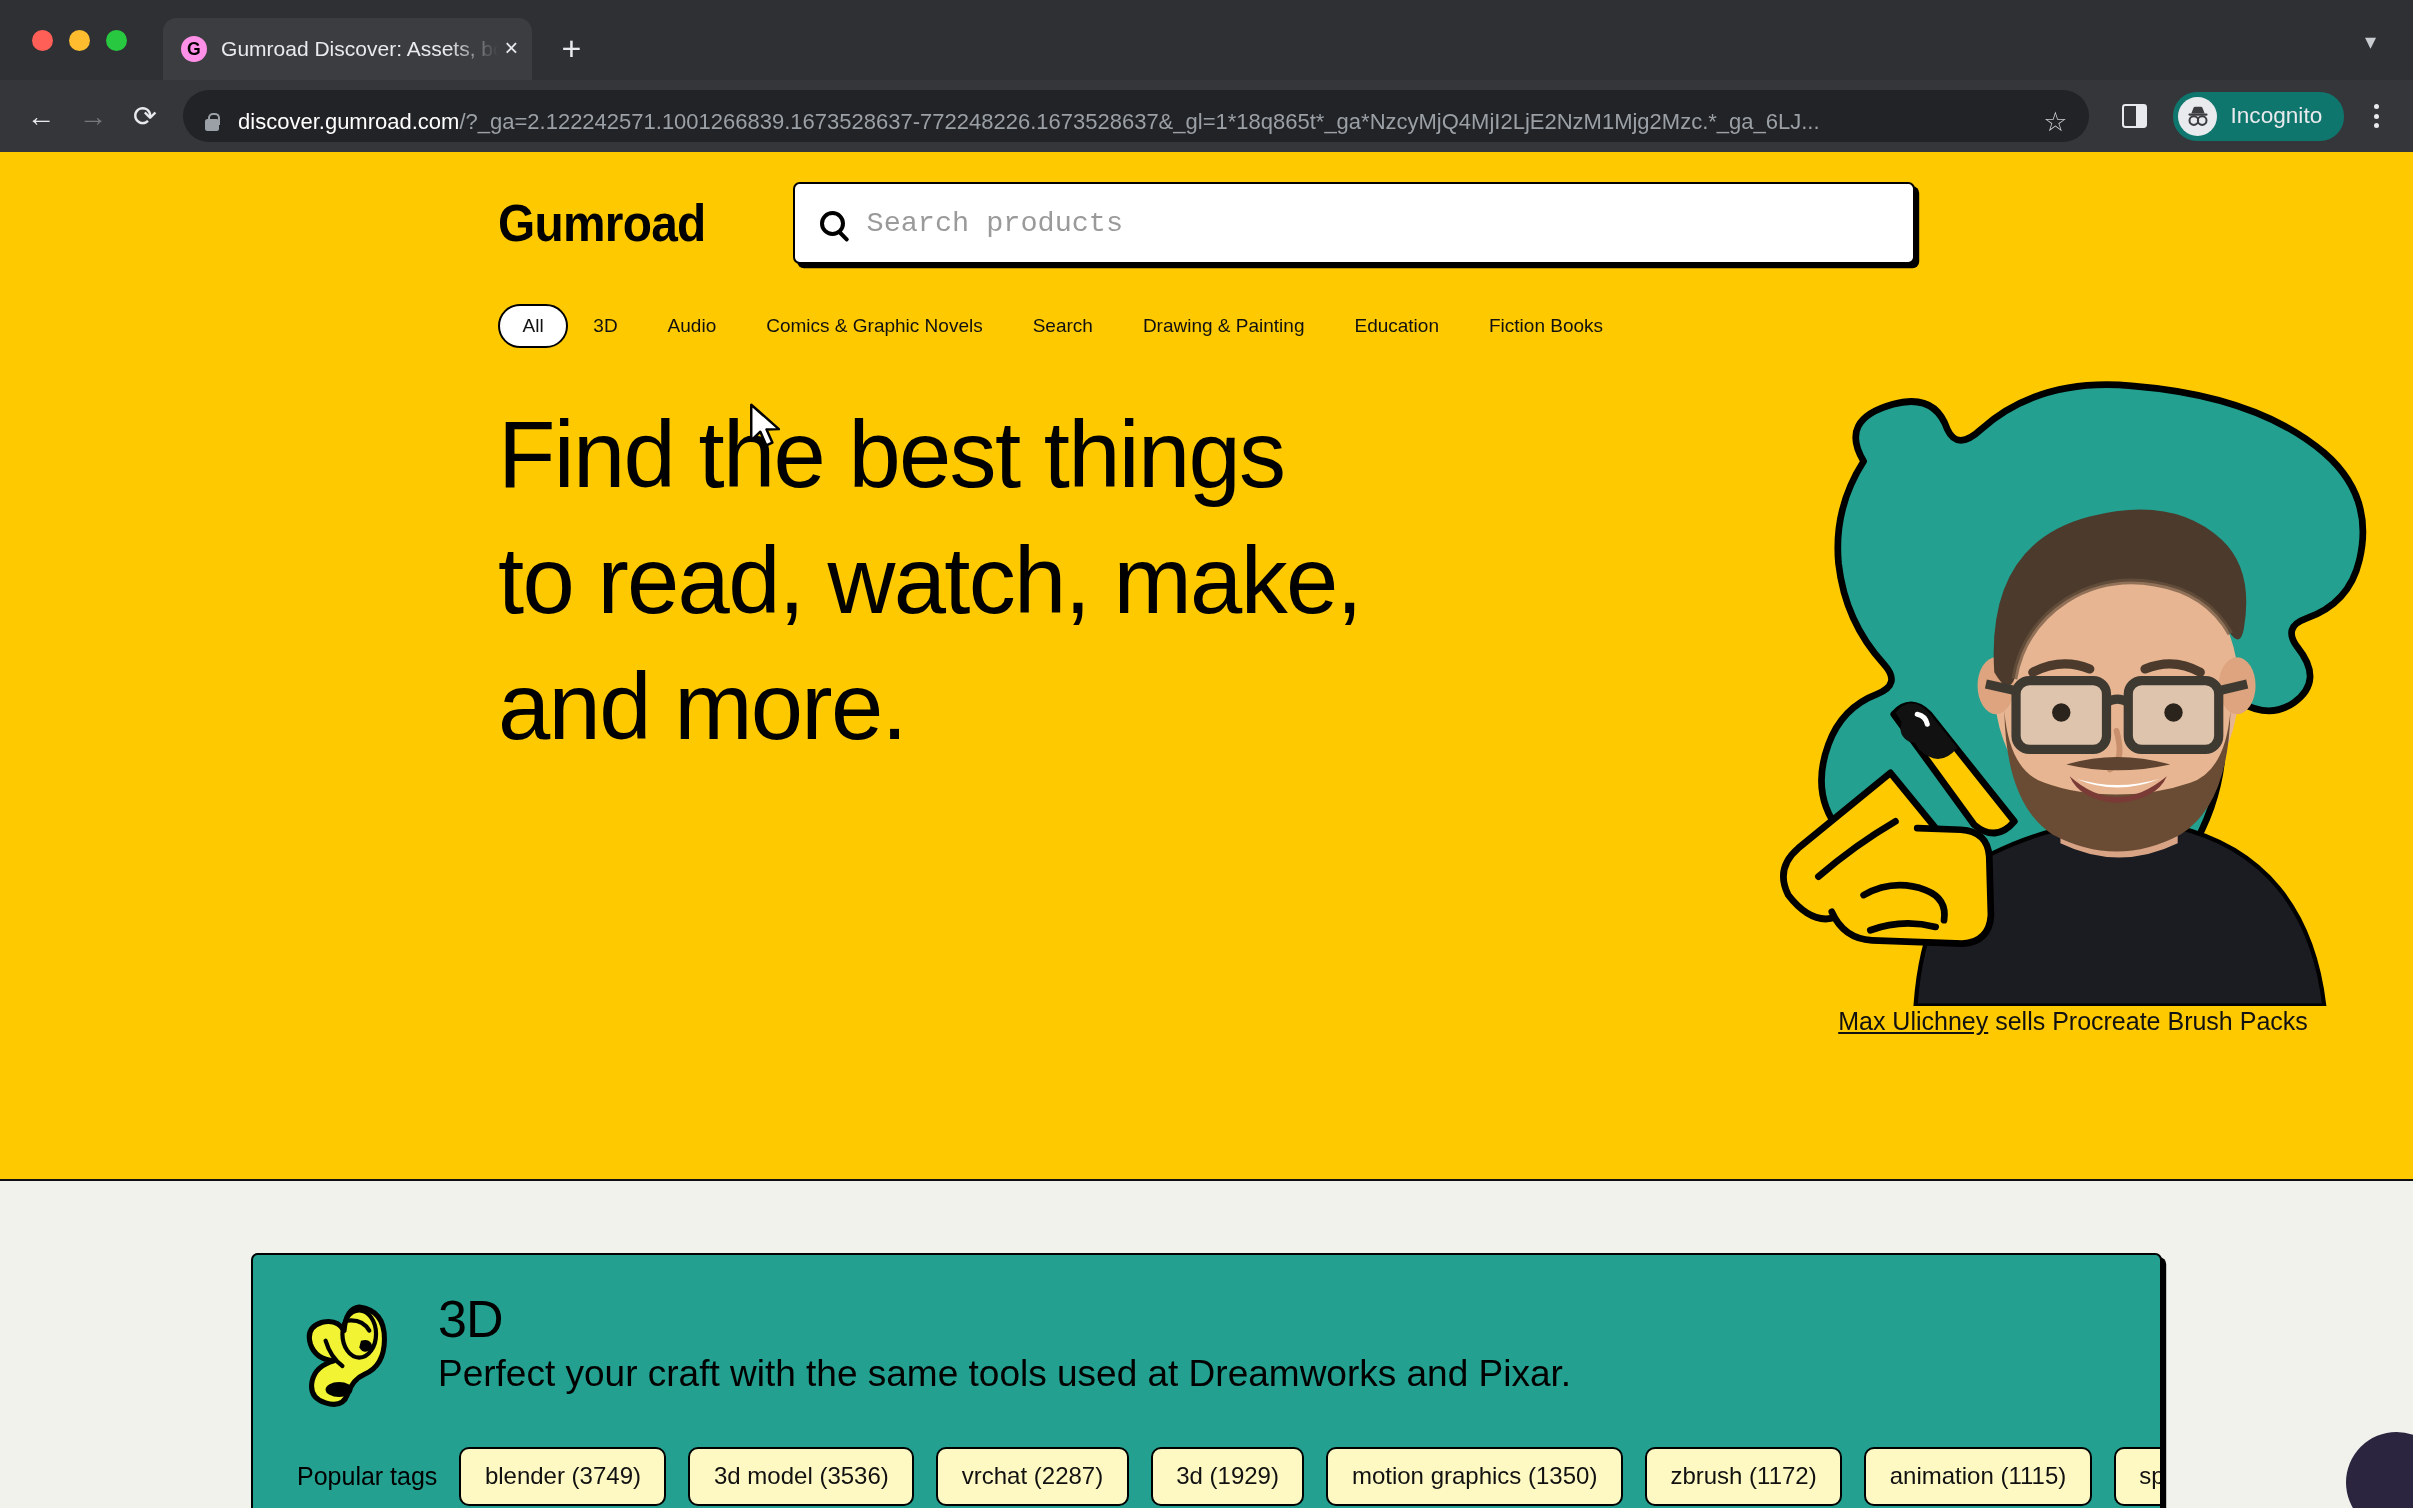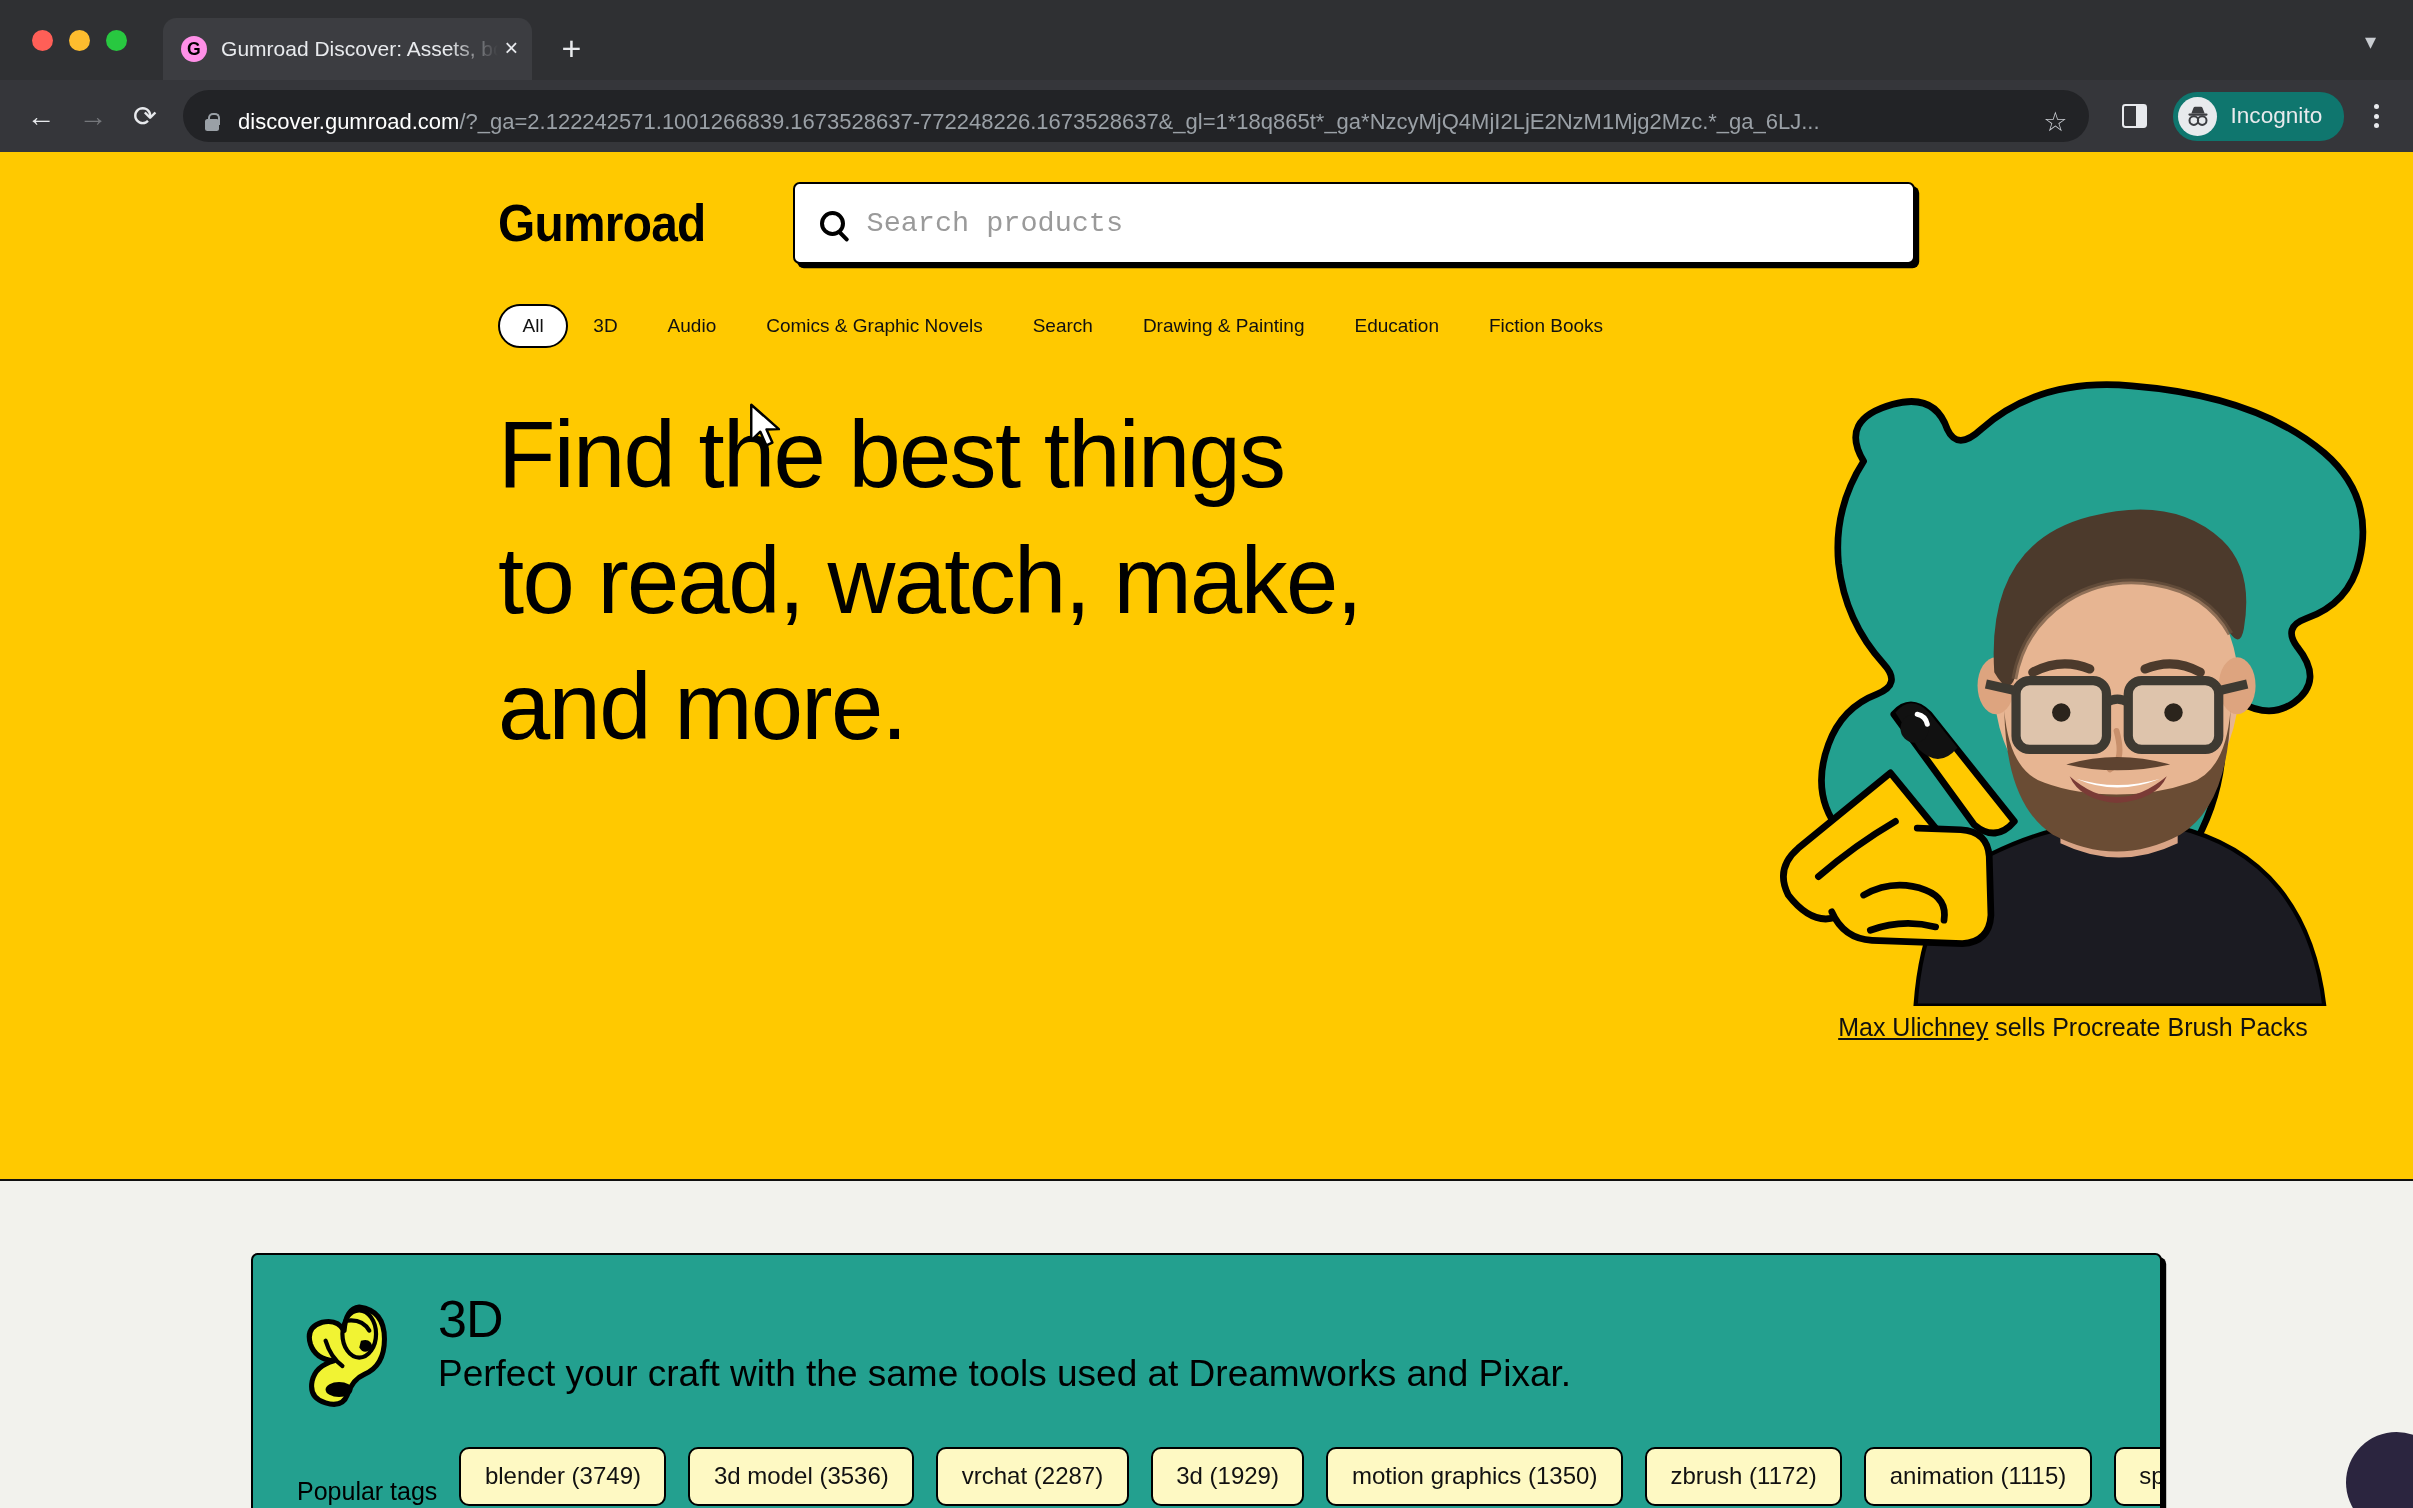--- a/index.html
+++ b/index.html
@@ -297,21 +297,21 @@
     align-items: center;
     margin-top: -40px;
   }
   #hero-art {
     width: 670px; height: 654px;
     position: relative;
   }
   #hero-credit {
     font-size: 25px;
     color: #111;
-    margin-top: 7px;
+    margin-top: 1px;
     text-align: center;
     white-space: nowrap;
   }
   #hero-credit a { color:#111; text-decoration: underline; cursor: pointer; }
 
   
   #cards-area { padding: 72px 251px 0 251px; }
   #card-3d {
     background: #23A08F;
     border: 2.5px solid #000;
@@ -325,21 +325,21 @@
   #card-head { display: flex; align-items: flex-start; gap: 30px; }
   #card-mascot { width: 111px; height: 111px; flex: 0 0 auto; margin-top: 5px; }
   #card-title {
     font-size: 52px; color: #000; font-weight: 400; line-height: 1.05;
     letter-spacing: -0.8px;
   }
   #card-sub {
     font-size: 37px; color: #000; margin-top: 5px; line-height: 1.2;
   }
   #tags-row {
-    display: flex; align-items: flex-end; gap: 22px;
+    display: flex; align-items: center; gap: 22px;
     margin-top: 39px; white-space: nowrap;
   }
   #tags-label { font-size: 25px; color: #000; flex: 0 0 auto; }
   .tag-chip {
     background: #fef9c3;
     border: 2.5px solid #000;
     border-radius: 10px;
     padding: 13.4px 23.5px;
     font-size: 24px;
     color: #111;

